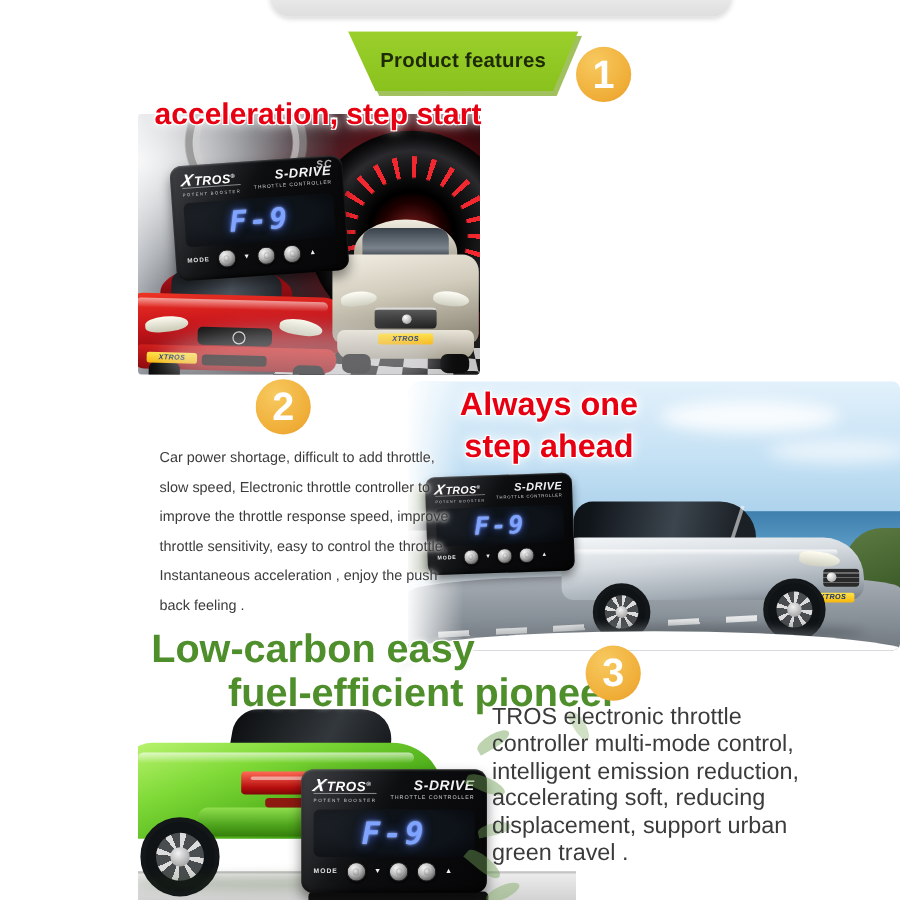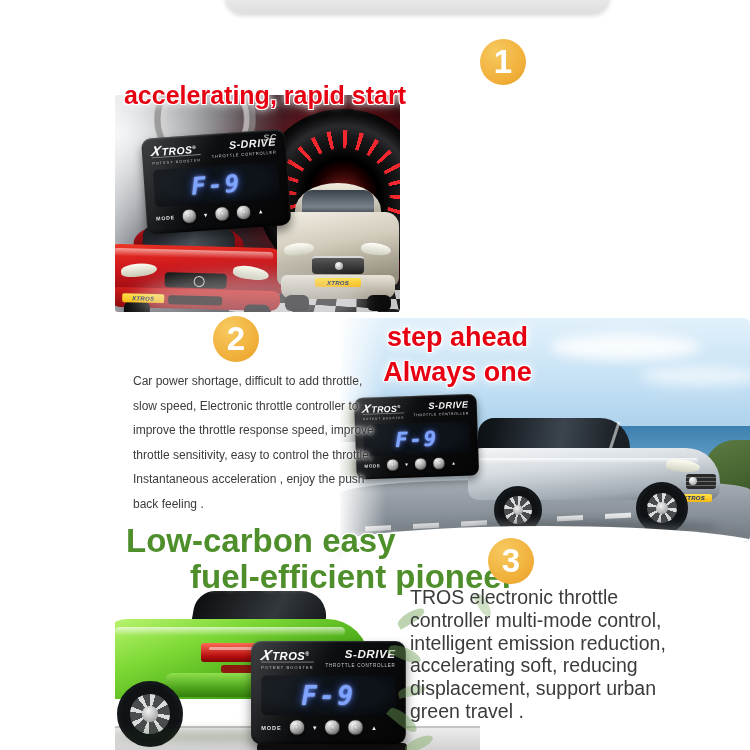--- a/index.html
+++ b/index.html
@@ -239,27 +239,33 @@
   .dev3{left:136px;top:56px;transform:scale(.86);transform-origin:top left;}
 </style>
 </head>
 <body>
 
 <div class="canvas">
 
   <div class="abs swoosh-top"></div>
   <div class="abs swoosh-mid"></div>
 
+  <div class="abs banner-wrap">
+    <div class="banner-shadow"></div>
+    <div class="banner">
+      <span>Product features</span>
+    </div>
+  </div>
 
   <div class="abs num num1">1</div>
   <div class="abs num num2">2</div>
   <div class="abs num num3">3</div>
 
   <div class="abs hd-red hd1">
-    <div>accelerating, rapid start</div>
+    <div>acceleration, step start</div>
   </div>
 
   <div class="abs photo photo1">
     <div class="p1-light"></div>
     <div class="gauge gauge-small"></div>
     <div class="gauge gauge-big"></div>
     <div class="checker"></div>
 
     <div class="part red-car">
       <div class="part rc-roof"></div>
@@ -310,22 +316,22 @@
         <span class="d-tri">▼</span>
         <span class="d-btn"></span>
         <span class="d-btn"></span>
         <span class="d-tri">▲</span>
       </div>
     </div>
   </div>
 
   <div class="abs par par2">Car power shortage, difficult to add throttle, slow speed, Electronic throttle controller to improve the throttle response speed, improve throttle sensitivity, easy to control the throttle, Instantaneous acceleration , enjoy the push back feeling .</div>
   <div class="abs hd-red hd2">
+    <div>Always one</div>
     <div>step ahead</div>
-    <div>Always one</div>
   </div>
 
   <div class="abs photo photo2">
     <div class="p2-cloud c1"></div>
     <div class="p2-cloud c2"></div>
     <div class="p2-sea"></div>
     <div class="p2-headland"></div>
     <div class="p2-cliff"></div>
     <div class="p2-road"></div>
     <div class="p2-dash"></div>

